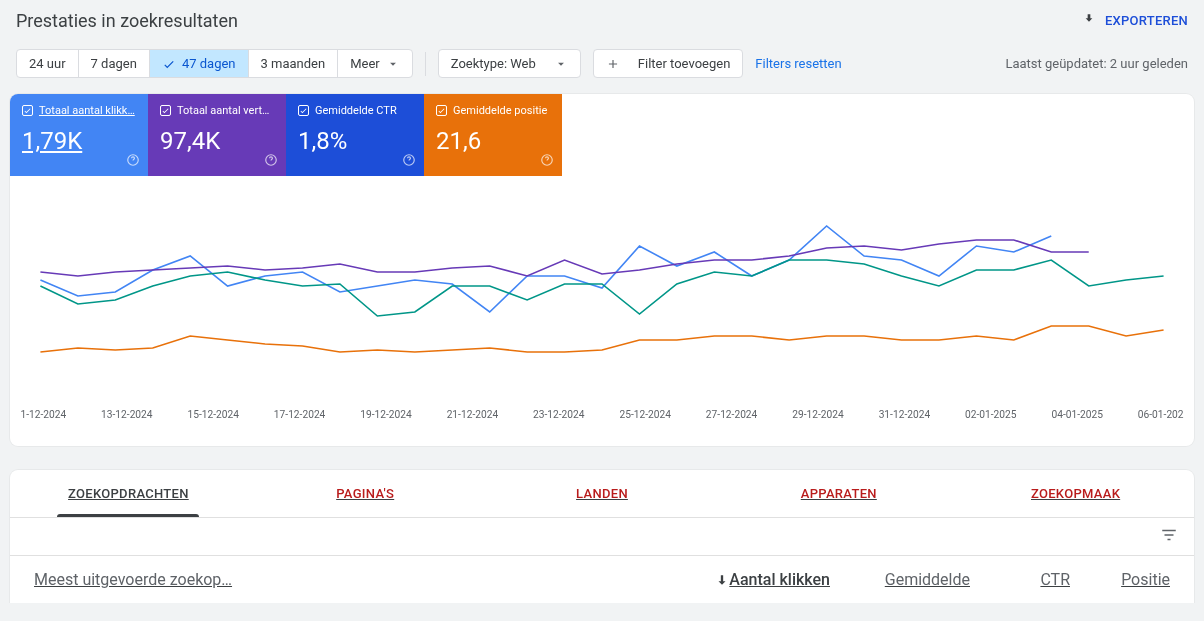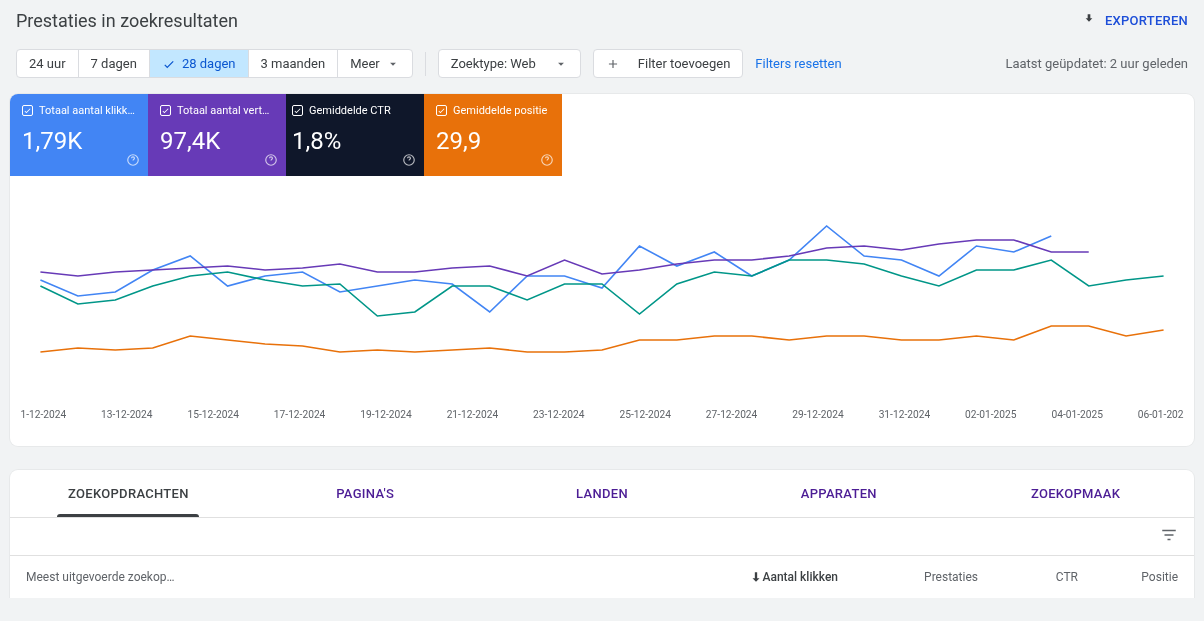--- a/index.html
+++ b/index.html
@@ -128,46 +128,47 @@
     position: absolute;
     bottom: 6px;
     right: 8px;
     opacity: .7;
     font-size: 13px;
   }
   .chk{
     width:11px;height:11px;border:1.5px solid #fff;border-radius:2px;display:inline-flex;align-items:center;justify-content:center;flex-shrink:0;
   }
   .chk svg{width:9px;height:9px;}
-  .c-blue { background: #4285f4; }
+  .c-blue { background: #4285f4; text-decoration: underline; }
   .c-purple { background: #673ab7; }
-  .c-teal { background: #0f172a; padding-left: 6px; }
+  .c-teal { background: #1d4ed8; }
   .c-orange { background: #e8710a; }
   .chart-area {
     height: 270px;
     padding: 20px 10px 20px 10px;
   }
   .chart-svg{display:block;width:100%;height:100%;}
   .tabs-card {
     margin: 24px 10px 0 10px;
     background: #fff;
     border-radius: 8px 8px 0 0;
     overflow: hidden;
     box-shadow: 0 0 0 1px rgba(0,0,0,.04);
+    text-decoration: underline;
   }
   .tabs {
     display: flex;
     border-bottom: 1px solid #e0e0e0;
   }
   .tab {
     flex: 1;
     text-align: center;
     padding: 16px 8px;
     font-size: 13px;
-    color: #4c1d95;
+    color: #b91c1c;
     letter-spacing: .3px;
     cursor: pointer;
     position: relative;
     font-weight:500;
   }
   .tab.active {
     color: #3c4043;
   }
   .tab.active::after {
     content: "";
@@ -180,22 +181,22 @@
     border-radius: 3px 3px 0 0;
   }
   .filter-row {
     display: flex;
     justify-content: flex-end;
     padding: 8px 16px;
     border-bottom:1px solid #e0e0e0;
   }
   .table-head {
     display: flex;
-    padding: 14px 16px;
-    font-size: 12px;
+    padding: 14px 24px;
+    font-size: 16px;
     color: #5f6368;
     align-items:center;
   }
   .th1 { flex: 1; }
   .th { width: 140px; display:flex;justify-content:flex-end;align-items:center;gap:0;}
   .th.sorted{color:#3c4043;font-weight:500;}
 </style>
 </head>
 <body>
 
@@ -213,21 +214,21 @@
 
 <div class="toolbar">
   <div class="toolbar-left">
     <div class="seg-group">
       <div class="seg-btn">24 uur</div>
       <div class="seg-btn">7 dagen</div>
       <div class="seg-btn active">
         <svg width="14" height="14" viewBox="0 0 24 24" fill="#0b57d0">
             <path d="M9 16.2l-3.5-3.5L4 14.2 9 19.2 20 8.2l-1.5-1.5z"></path>
           </svg>
-        <span>28 dagen</span>
+        <span>47 dagen</span>
       </div>
       <div class="seg-btn">3 maanden</div>
       <div class="seg-btn">
         <span>Meer</span>
         <svg width="14" height="14" viewBox="0 0 24 24" fill="#5f6368">
             <path d="M7 10l5 5 5-5z"></path>
           </svg>
       </div>
     </div>
 
@@ -301,21 +302,21 @@
     </div>
     <div class="metric-card c-orange">
       <div class="lbl">
           <span class="chk">
             <svg viewBox="0 0 24 24" fill="#fff">
               <path d="M9 16.2l-3.5-3.5L4 14.2 9 19.2 20 8.2l-1.5-1.5z"></path>
             </svg>
           </span>
           <span>Gemiddelde positie</span>
         </div>
-      <div class="val">29,9</div>
+      <div class="val">21,6</div>
       <span class="help-icon"><svg width="14" height="14" viewBox="0 0 24 24" fill="none" stroke="#fff" stroke-width="2">
             <circle cx="12" cy="12" r="9"></circle>
             <path d="M9.5 9a2.5 2.5 0 115 0c0 1.5-2.5 2-2.5 4M12 17h.01"></path>
           </svg></span>
     </div>
   </div>
 
   <div class="chart-area">
     <svg class="chart-svg" id="chart-svg" viewBox="0 0 1140 230" preserveAspectRatio="none">
         <path d="M20.0 84.0 L56.7 100.0 L93.3 96.0 L130.0 74.0 L166.7 60.0 L203.3 90.0 L240.0 80.0 L276.7 76.0 L313.3 96.0 L350.0 90.0 L386.7 84.0 L423.3 88.0 L460.0 116.0 L496.7 80.0 L533.3 80.0 L570.0 92.0 L606.7 50.0 L643.3 70.0 L680.0 56.0 L716.7 80.0 L753.3 64.0 L790.0 30.0 L826.7 60.0 L863.3 64.0 L900.0 80.0 L936.7 50.0 L973.3 56.0 L1010.0 40.0 " fill="none" stroke="#4285f4" stroke-width="1.6"></path>
@@ -356,17 +357,17 @@
     </span>
   </div>
   <div class="table-head">
     <div class="th1">Meest uitgevoerde zoekop…</div>
     <div class="th sorted">
       <svg width="14" height="14" viewBox="0 0 24 24" fill="#3c4043">
           <path d="M12 20l-6-6h4V4h4v10h4z"></path>
         </svg>
       <span>Aantal klikken</span>
     </div>
-    <div class="th">Prestaties</div>
+    <div class="th">Gemiddelde</div>
     <div class="th" style="width:100px">CTR</div>
     <div class="th" style="width:100px">Positie</div>
   </div>
 </div>
 
 </body></html>

